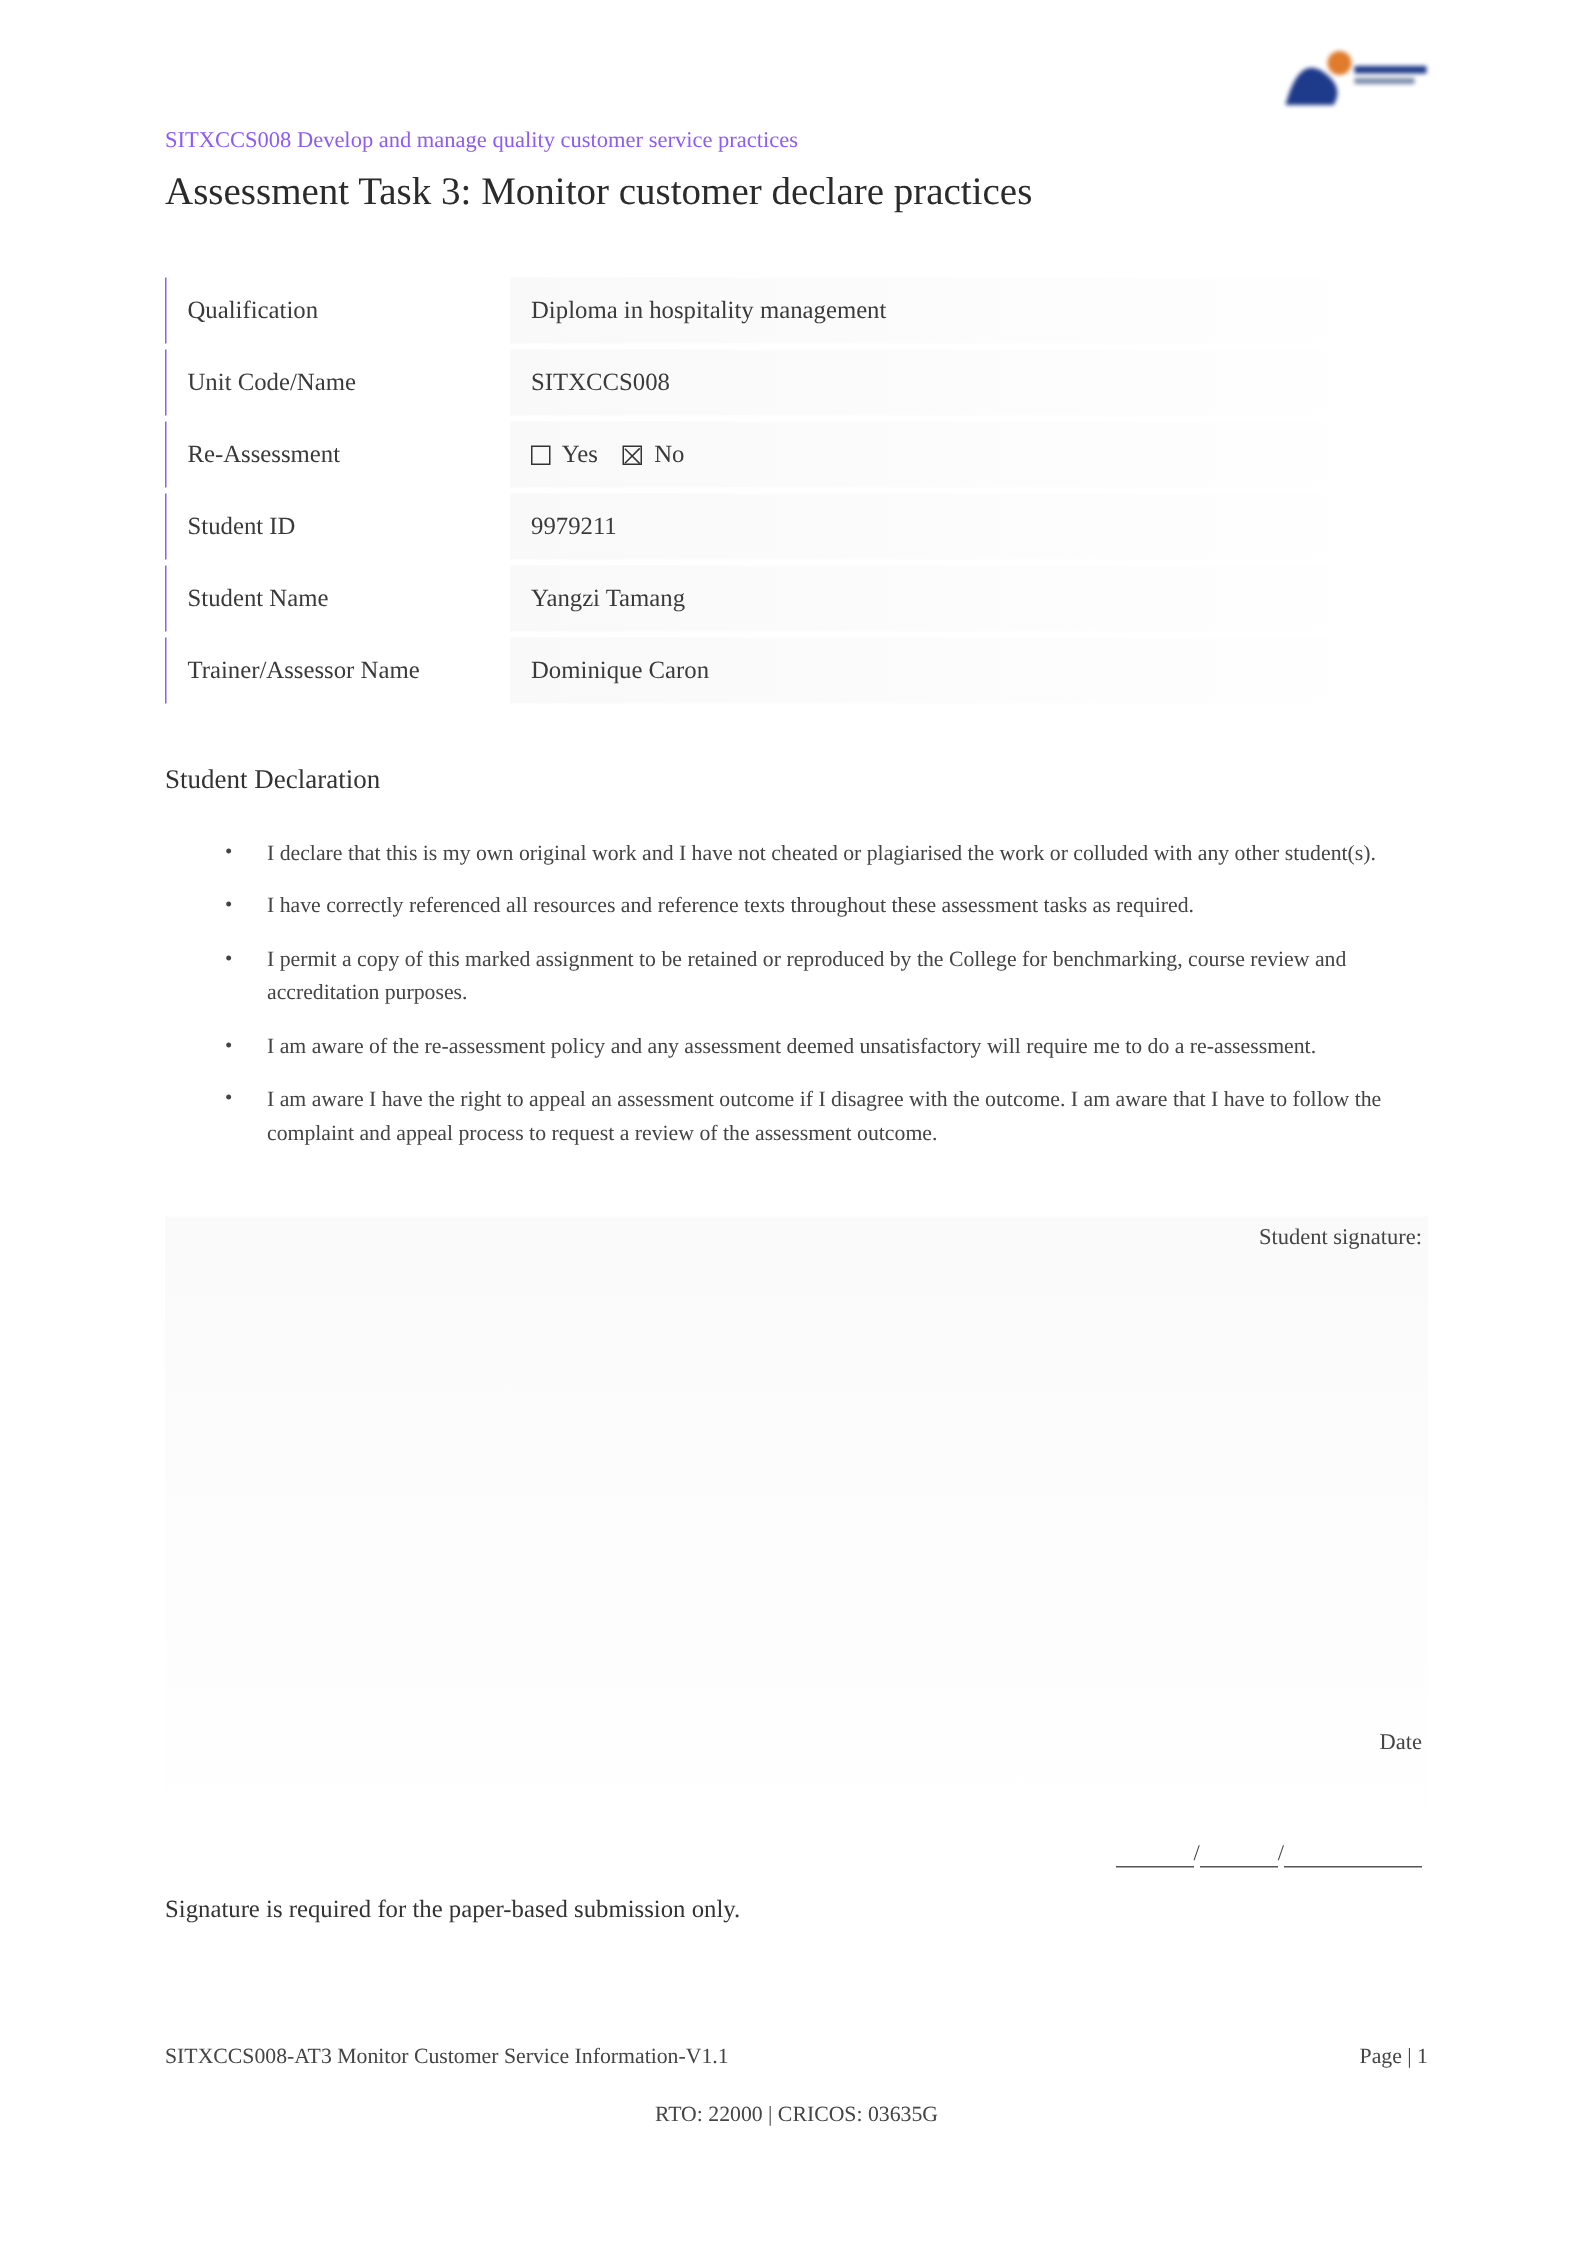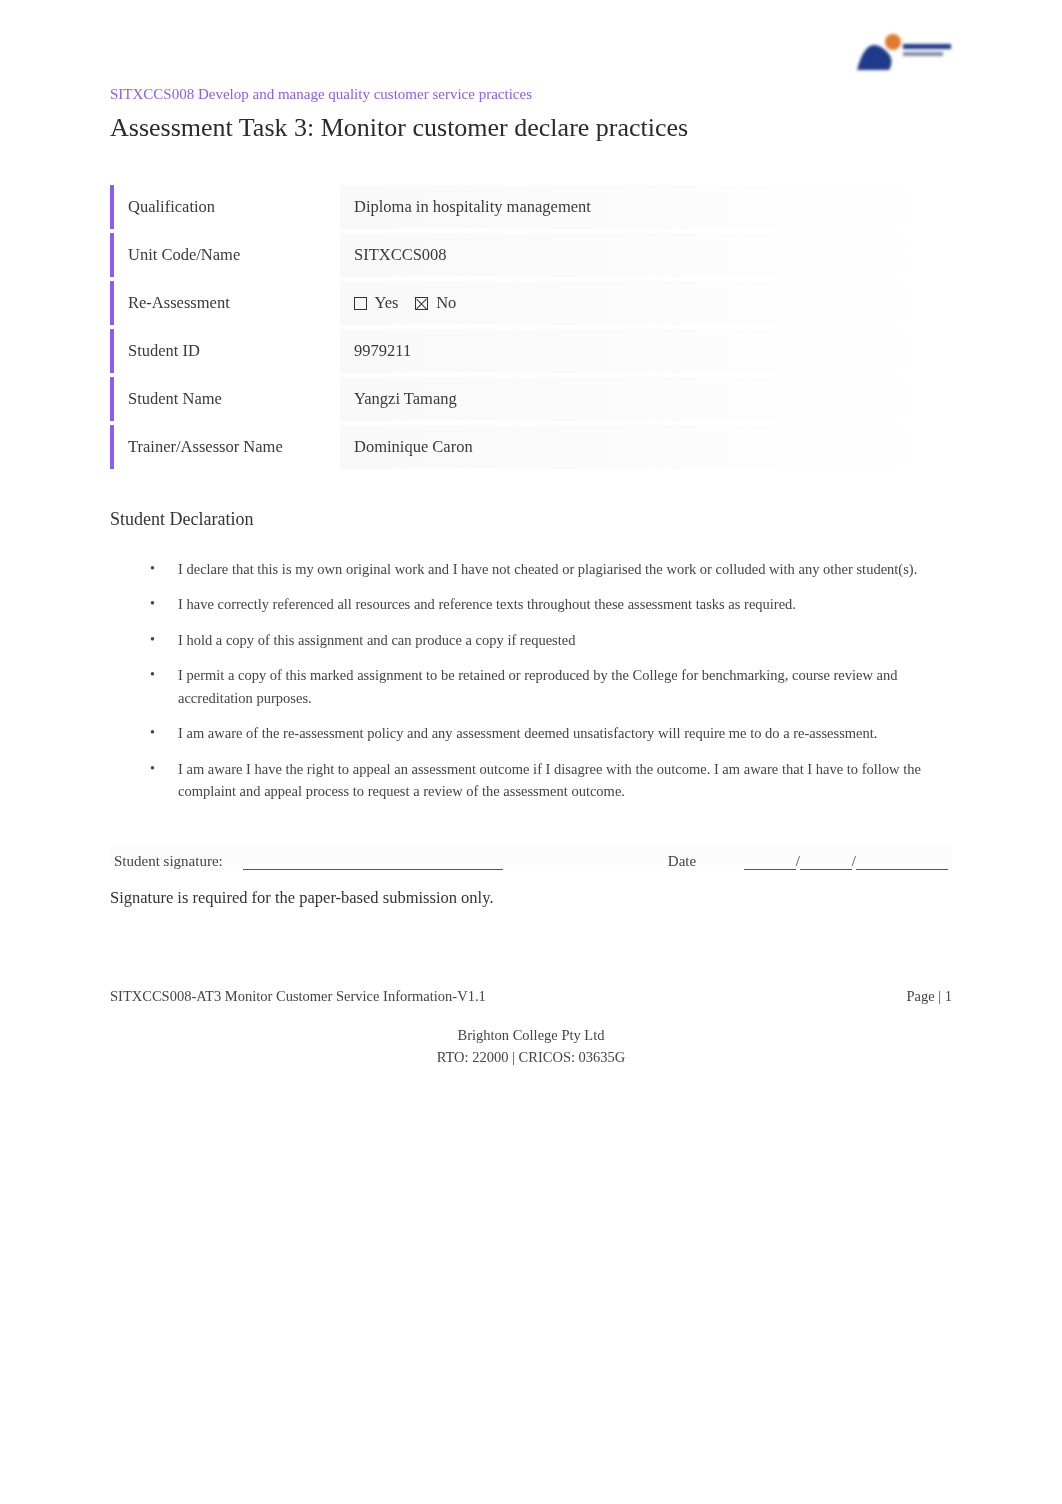--- a/index.html
+++ b/index.html
@@ -42,21 +42,21 @@
     border-spacing: 0 4px;
     margin-bottom: 36px;
   }
   .info-table td {
     padding: 12px 14px;
     font-size: 16.5px;
     vertical-align: middle;
   }
   .info-table td.label {
     width: 230px;
-    border-left: 4px solid #8b5cf6;
+    border-left: 1px solid #8b5cf6;
     color: #3a3a3a;
   }
   .info-table td.value {
     background: linear-gradient(to right, rgba(230,230,232,0.25), rgba(255,255,255,0));
     color: #3a3a3a;
   }
   .section-heading {
     font-size: 18px;
     color: #333;
     margin-bottom: 28px;
@@ -85,20 +85,21 @@
   }
   .sig-row {
     display: flex;
     align-items: flex-end;
     gap: 20px;
     font-size: 15px;
     color: #444;
     margin-bottom: 12px;
     padding: 6px 4px;
     background: linear-gradient(to bottom, rgba(235,235,238,0.25), rgba(255,255,255,0));
+    flex-direction: column;
   }
   .sig-line {
     flex: 0 0 260px;
     border-bottom: 1px solid #555;
     height: 1.1em;
   }
   .sig-spacer { flex: 1; }
   .date-field {
     display: flex;
     align-items: flex-end;
@@ -207,21 +208,20 @@
     <td class="value">Dominique Caron</td>
   </tr>
 </tbody>
   </table>
 
 <h2 class="section-heading">Student Declaration</h2>
 
 <ul class="bullets">
   <li>I declare that this is my own original work and I have not cheated or plagiarised the work or colluded with any other student(s).</li>
   <li>I have correctly referenced all resources and reference texts throughout these assessment tasks as required.</li>
-  <li>I hold a copy of this assignment and can produce a copy if requested</li>
   <li>I permit a copy of this marked assignment to be retained or reproduced by the College for benchmarking, course review and accreditation purposes.</li>
   <li>I am aware of the re-assessment policy and any assessment deemed unsatisfactory will require me to do a re-assessment.</li>
   <li>I am aware I have the right to appeal an assessment outcome if I disagree with the outcome. I am aware that I have to follow the complaint and appeal process to request a review of the assessment outcome.</li>
 </ul>
 
 <div class="sig-row">
   <span>Student signature:</span>
   <span class="sig-line"></span>
   <span class="sig-spacer"></span>
   <span>Date</span>
@@ -232,15 +232,14 @@
 </div>
 
 <div class="sig-note">Signature is required for the paper-based submission only.</div>
 
 <div class="doc-footer">
   <span>SITXCCS008-AT3 Monitor Customer Service Information-V1.1</span>
   <span>Page | 1</span>
 </div>
 
 <div class="org-footer">
-  <div>Brighton College Pty Ltd</div>
   <div>RTO: 22000 | CRICOS: 03635G</div>
 </div>
 
 </body></html>

